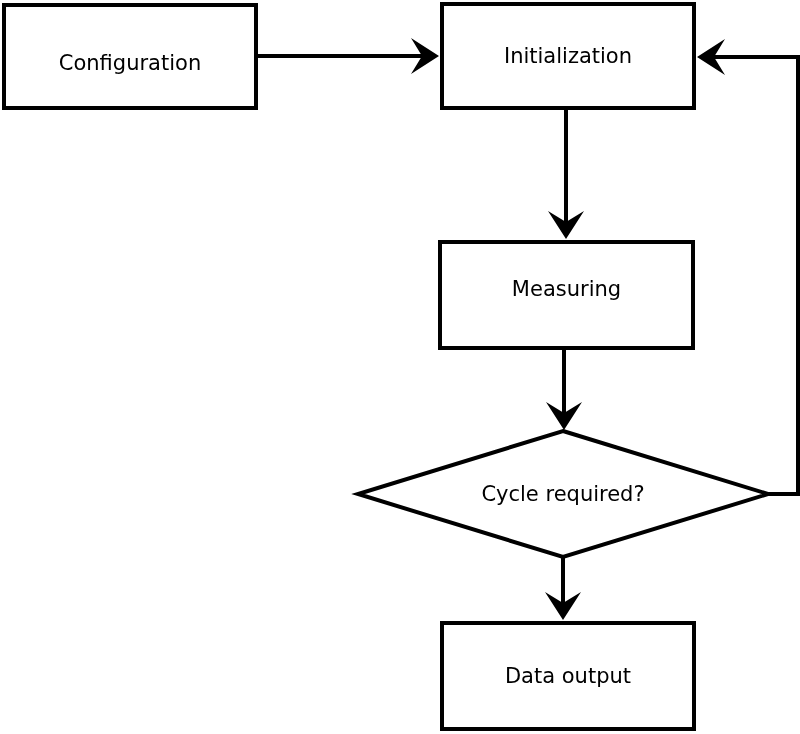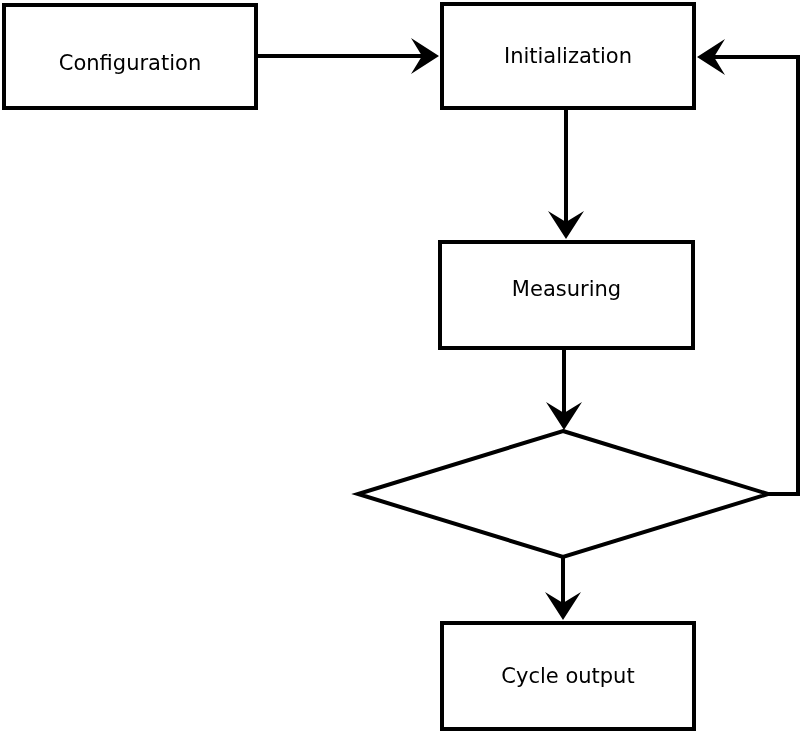--- a/index.html
+++ b/index.html
@@ -70,16 +70,17 @@
 
     <rect x="442" y="623" width="252" height="106" fill="#ffffff" stroke="#000000" stroke-width="4"></rect>
   </svg>
 
   <div class="node-label lbl-configuration">Configuration</div>
 
   <div class="node-label lbl-initialization">Initialization</div>
 
   <div class="node-label lbl-measuring">Measuring</div>
 
+  <div class="node-label lbl-cycle">Cycle required?</div>
 
-  <div class="node-label lbl-data-output">Cycle output</div>
+  <div class="node-label lbl-data-output">Data output</div>
 
 </div>
 
 </body></html>

